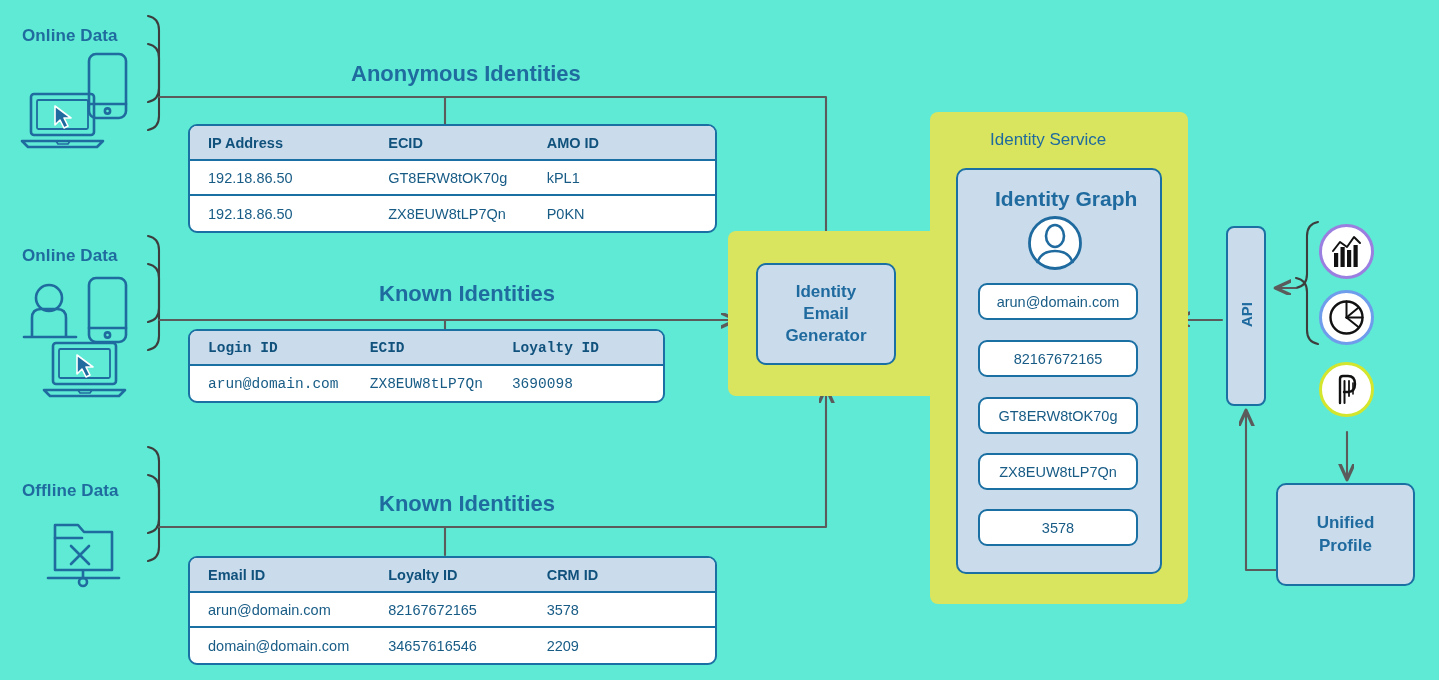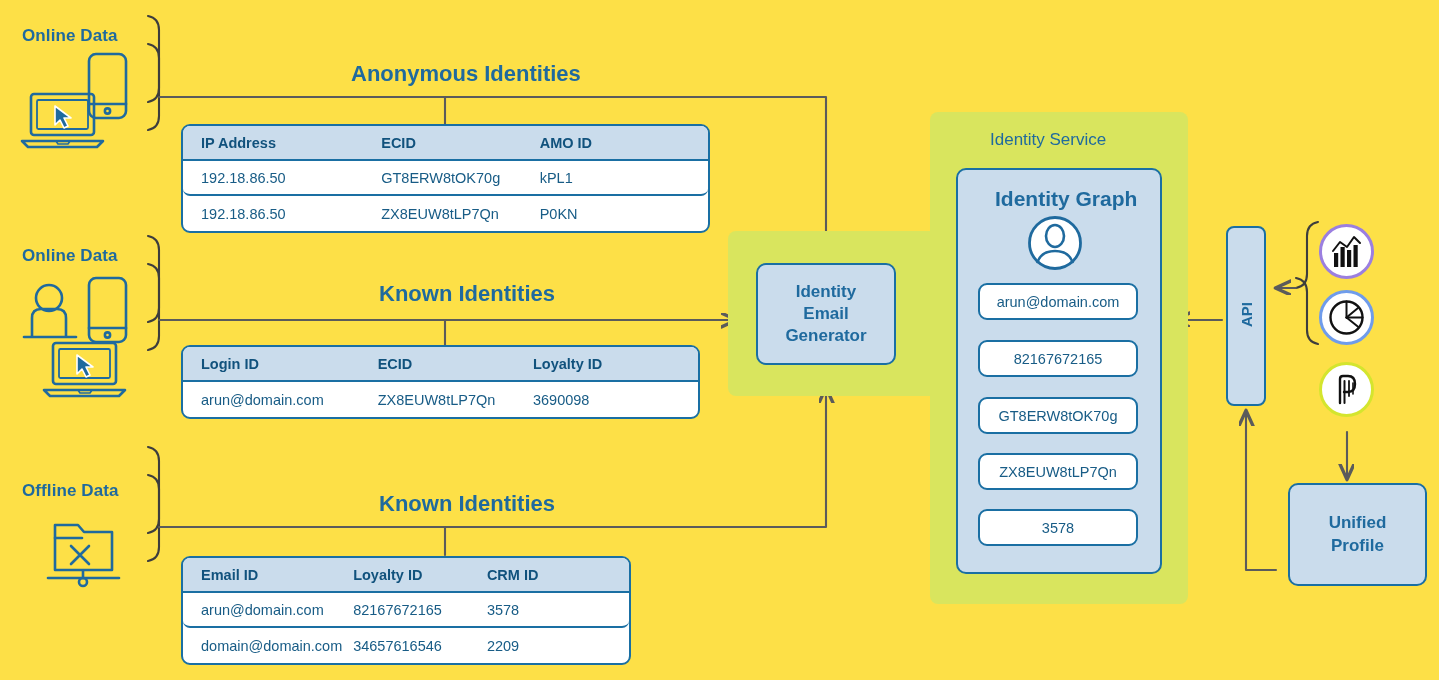--- a/index.html
+++ b/index.html
@@ -1,26 +1,26 @@
 <!DOCTYPE html>
 <html><head>
 <meta charset="utf-8">
 <style>
   html,body{margin:0;padding:0;background:#ffffff;}
   body{width:1439px;height:680px;overflow:hidden;font-family:"Liberation Sans",sans-serif;}
-  #stage{position:relative;width:1439px;height:680px;background:#fde047;}
+  #stage{position:relative;width:1439px;height:680px;background:#5eead4;}
   svg.layer{position:absolute;left:0;top:0;width:1439px;height:680px;}
 
   .src-label{position:absolute;font-weight:bold;font-size:17px;color:#1f6a9e;letter-spacing:.1px;white-space:nowrap;}
   .sec-title{position:absolute;font-weight:bold;font-size:22px;color:#1f6a9e;white-space:nowrap;}
 
-  .tbl{position:absolute;border:2px solid #1a6fa3;border-radius:9px;overflow:hidden;background:#fff;box-sizing:border-box;}
+  .tbl{position:absolute;border:2px solid #1a6fa3;border-radius:9px;overflow:hidden;background:#fff;box-sizing:border-box;margin-left:7px;}
   .tbl .row{display:flex;height:35px;align-items:center;box-sizing:border-box;}
   .tbl .row.hdr{background:#cadcec;border-bottom:2px solid #1a6fa3;font-weight:bold;}
-  .tbl .row.body{border-bottom:2px solid #1a6fa3;border-radius:7px;}
+  .tbl .row.body{border-bottom:2px solid #1a6fa3;}
   .tbl .row.body:last-child{border-bottom:none;}
   .tbl .cell{font-size:14.5px;color:#185c86;white-space:nowrap;overflow:hidden;}
   .tbl .row.hdr .cell{color:#11527d;}
   .c1{width:200px;padding-left:18px;box-sizing:border-box;}
   .c2{width:160px;box-sizing:border-box;}
   .c3{width:170px;box-sizing:border-box;}
 
   .green-panel{position:absolute;background:#d9e55e;border-radius:8px;}
   .idsvc-title{position:absolute;font-weight:normal;font-size:17px;color:#1f6a9e;white-space:nowrap;}
 
@@ -161,34 +161,34 @@
       <div class="cell c2">GT8ERW8tOK70g</div>
       <div class="cell c3">kPL1</div>
     </div>
     <div class="row body">
       <div class="cell c1">192.18.86.50</div>
       <div class="cell c2">ZX8EUW8tLP7Qn</div>
       <div class="cell c3">P0KN</div>
     </div>
   </div>
 
-  <div class="tbl" style="left:181px;top:345px;width:519px;">
+  <div class="tbl" style="left:181px;top:329px;width:477px;font-family:Liberation Mono, monospace;">
     <div class="row hdr">
       <div class="cell c1">Login ID</div>
       <div class="cell c2">ECID</div>
       <div class="cell c3">Loyalty ID</div>
     </div>
     <div class="row body">
       <div class="cell c1">arun@domain.com</div>
       <div class="cell c2">ZX8EUW8tLP7Qn</div>
       <div class="cell c3">3690098</div>
     </div>
   </div>
 
-  <div class="tbl" style="left:181px;top:556px;width:450px;">
+  <div class="tbl" style="left:181px;top:556px;width:529px;">
     <div class="row hdr">
       <div class="cell c1">Email ID</div>
       <div class="cell c2">Loyalty ID</div>
       <div class="cell c3">CRM ID</div>
     </div>
     <div class="row body">
       <div class="cell c1">arun@domain.com</div>
       <div class="cell c2">82167672165</div>
       <div class="cell c3">3578</div>
     </div>
@@ -223,21 +223,21 @@
     <div>
       <div>Identity</div>
       <div>Email</div>
       <div>Generator</div>
     </div>
   </div>
 
   <div class="apibox" style="left:1226px;top:226px;width:40px;height:180px;"></div>
   <div class="apitext" style="left:1226px;top:306px;width:40px;text-align:center;">API</div>
 
-  <div class="upbox" style="left:1276px;top:483px;width:139px;height:103px;margin-left:12px;">
+  <div class="upbox" style="left:1276px;top:483px;width:139px;height:103px;">
     <div>
       <div>Unified</div>
       <div>Profile</div>
     </div>
   </div>
 
   <div class="ring" style="left:1319px;top:224px;width:55px;height:55px;border:3px solid #9b7fe0;">
     <svg width="49" height="49" viewBox="0 0 49 49">
       <g fill="#111111">
         <rect x="12" y="26" width="4.2" height="14"></rect>

